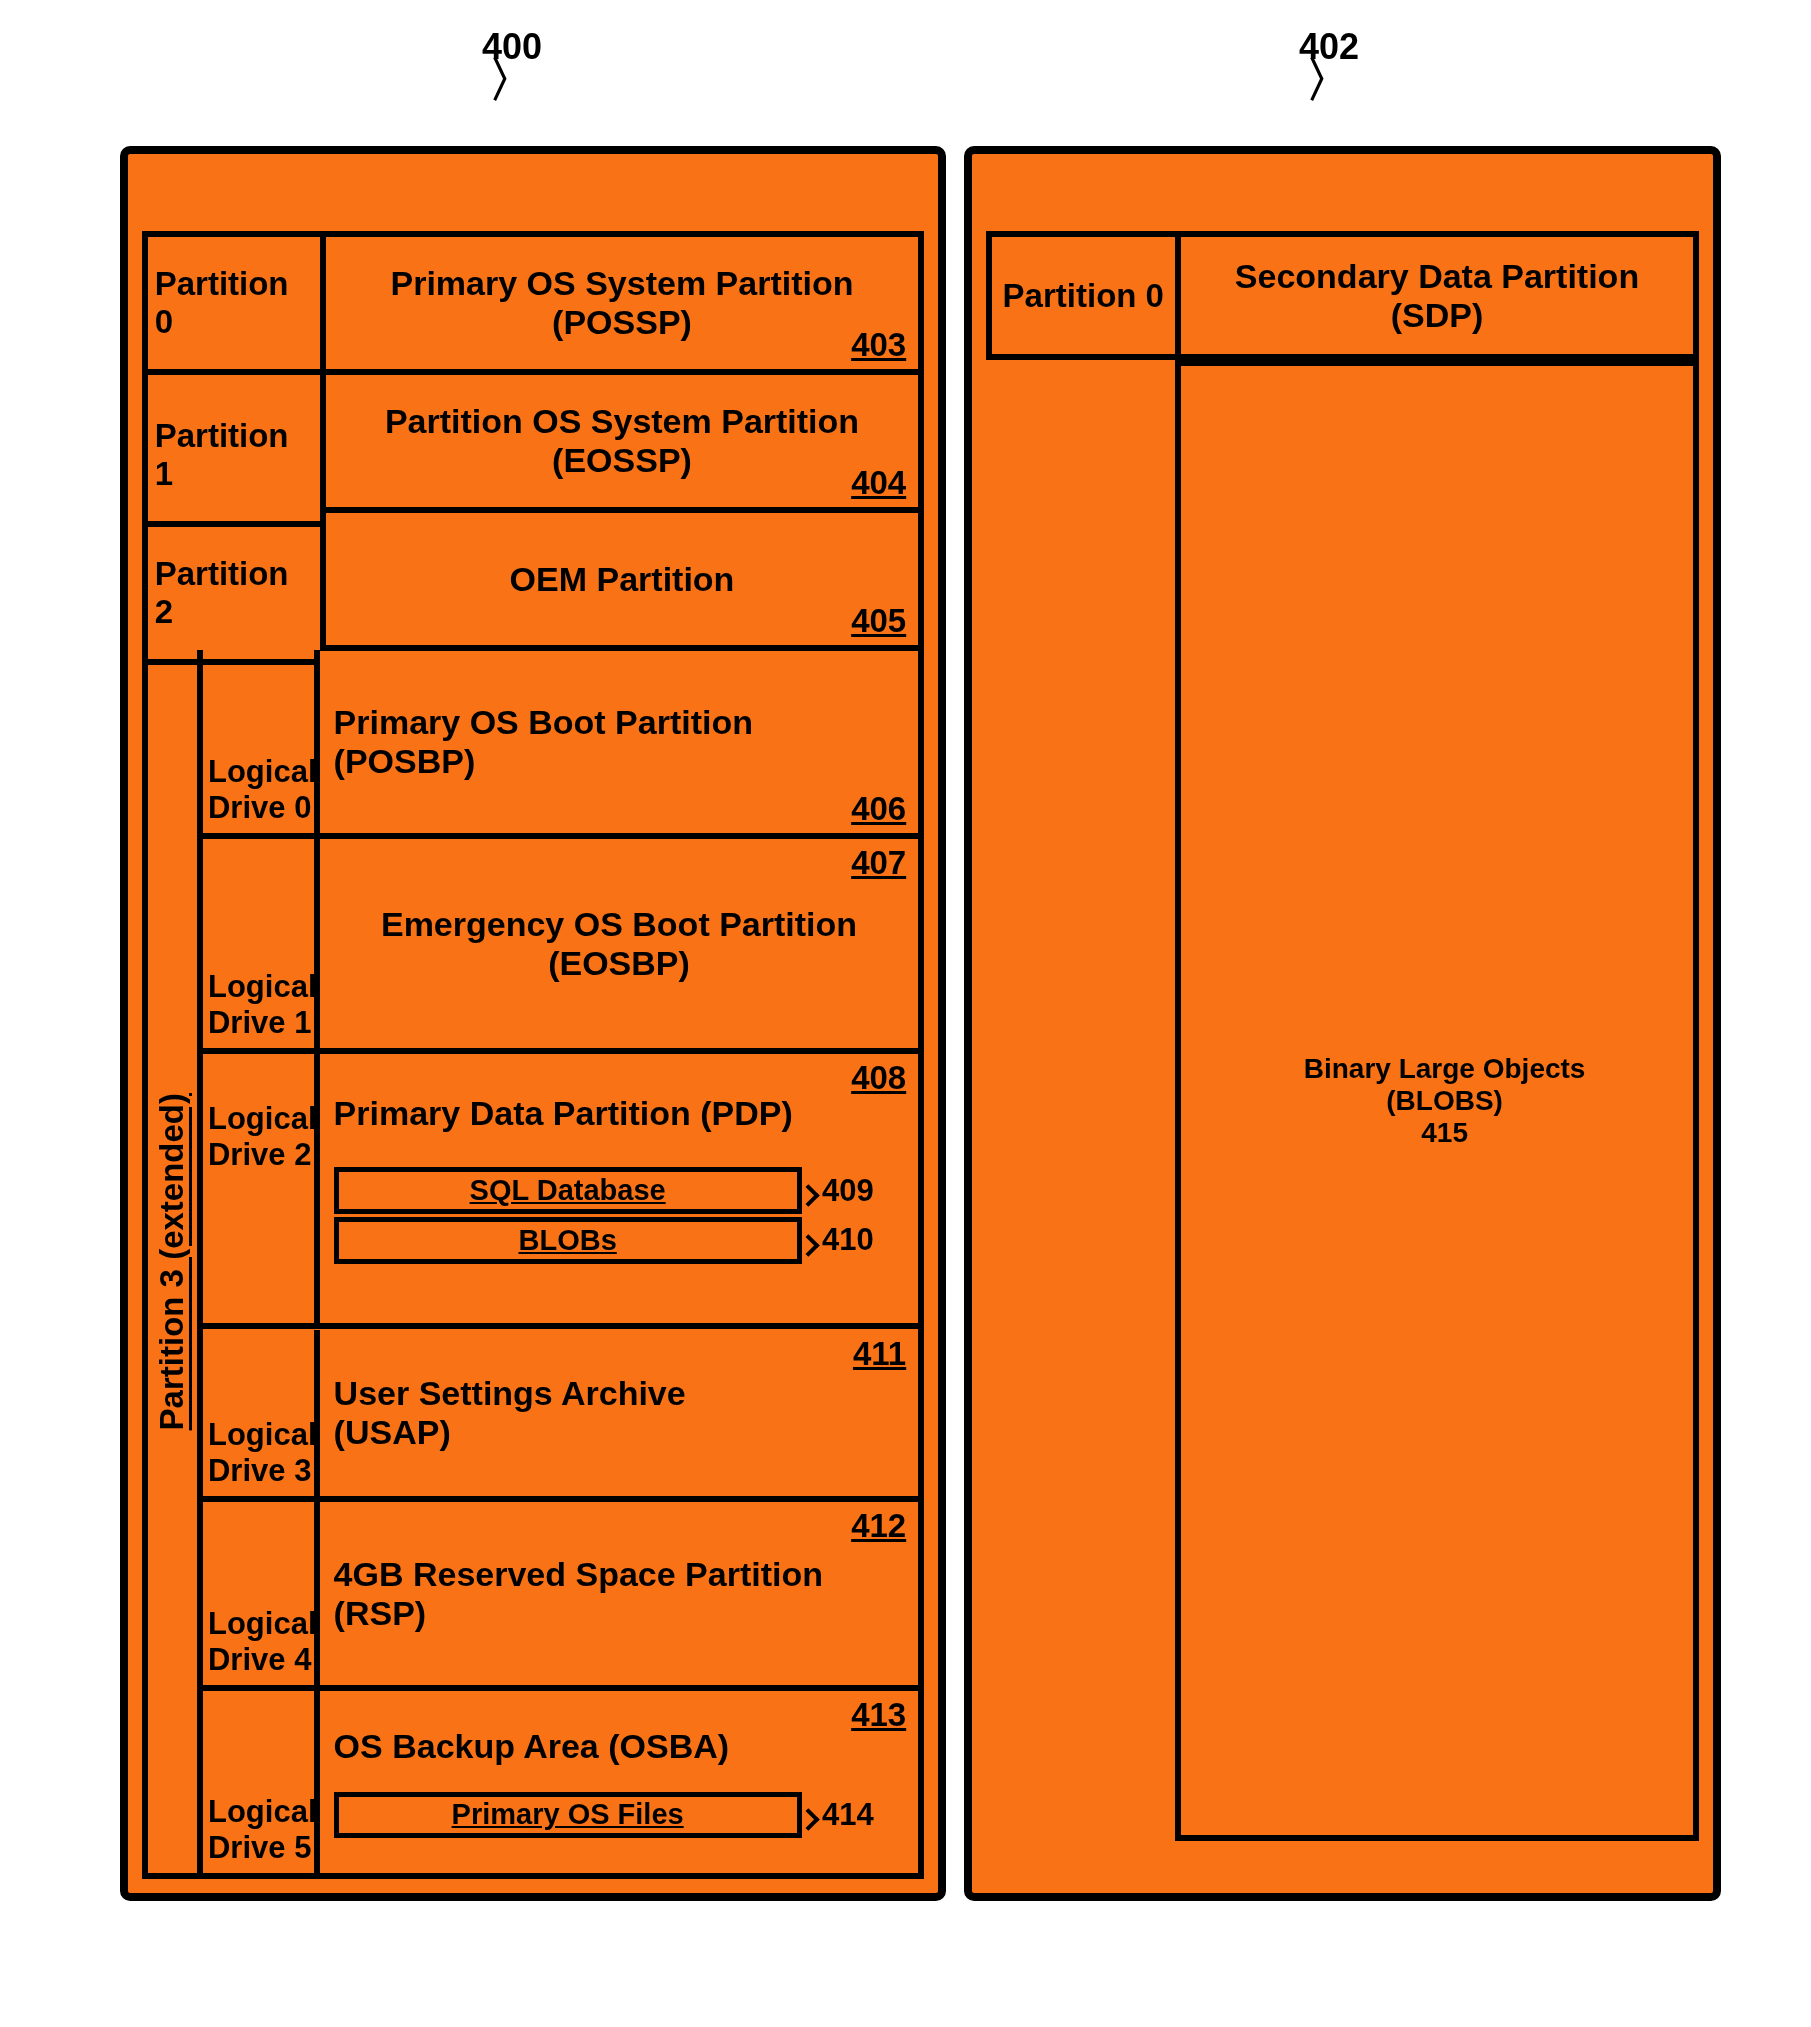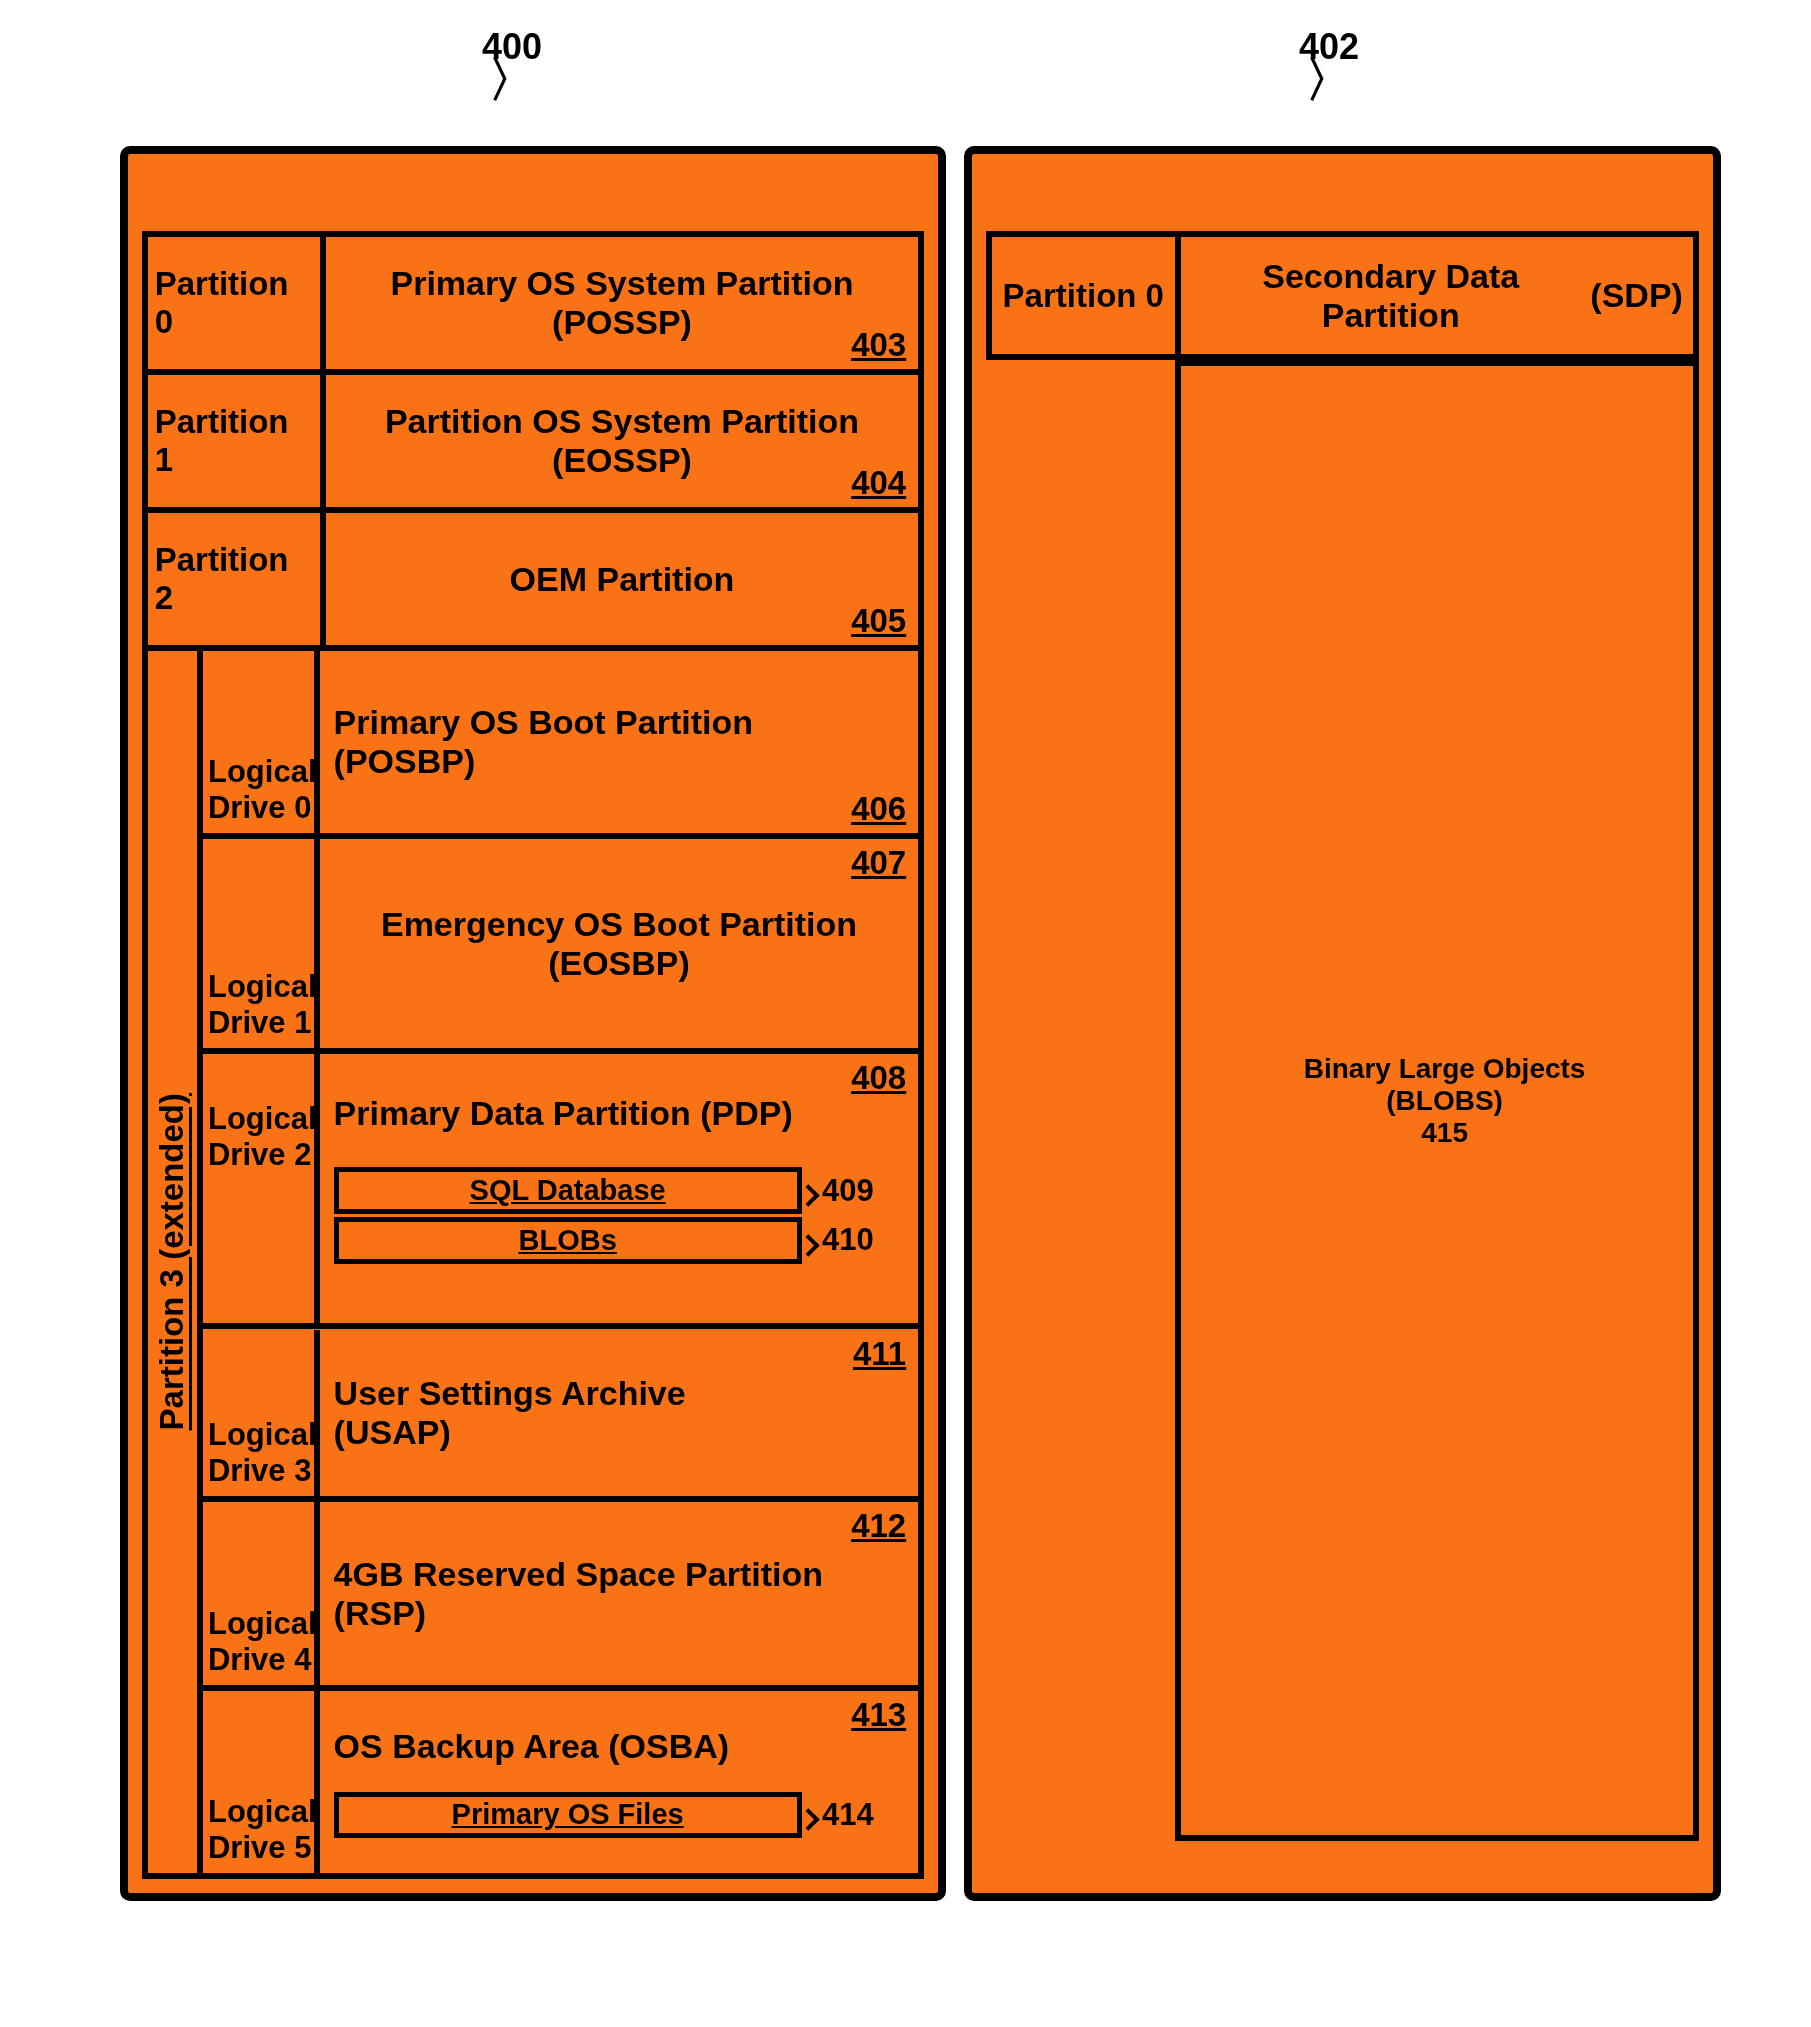--- a/index.html
+++ b/index.html
@@ -187,21 +187,21 @@
   display: flex;
   align-items: center;
   justify-content: center;
   font-size: 33px;
   font-weight: 700;
 }
 .b-row .btitle {
   flex: 1;
   border: 6.9px solid #000;
   display: flex;
-  flex-direction: row;
+  flex-direction: column;
   align-items: center;
   justify-content: center;
   font-size: 34px;
   font-weight: 700;
   text-align: center;
   padding: 5.2px 10.3px;
 }
 .b-body {
   position: absolute;
   left: 203px; 
@@ -234,21 +234,21 @@
   </div>
 
   <div class="disk disk-a">
     <div class="inner inner-a">
 
       <div class="top3">
         <div class="colL">
           <div class="cell" style="height:138px;">
               <span>Partition 0</span>
             </div>
-          <div class="cell" style="height:138px;">
+          <div class="cell" style="height:138px;margin-top:14px;">
               <span>Partition 1</span>
             </div>
           <div class="cell" style="height:138px;">
               <span>Partition 2</span>
             </div>
         </div>
         <div class="colR">
           <div class="cell" style="height:138px;">
             <span>Primary OS System Partition</span>
             <span>(POSSP)</span>

